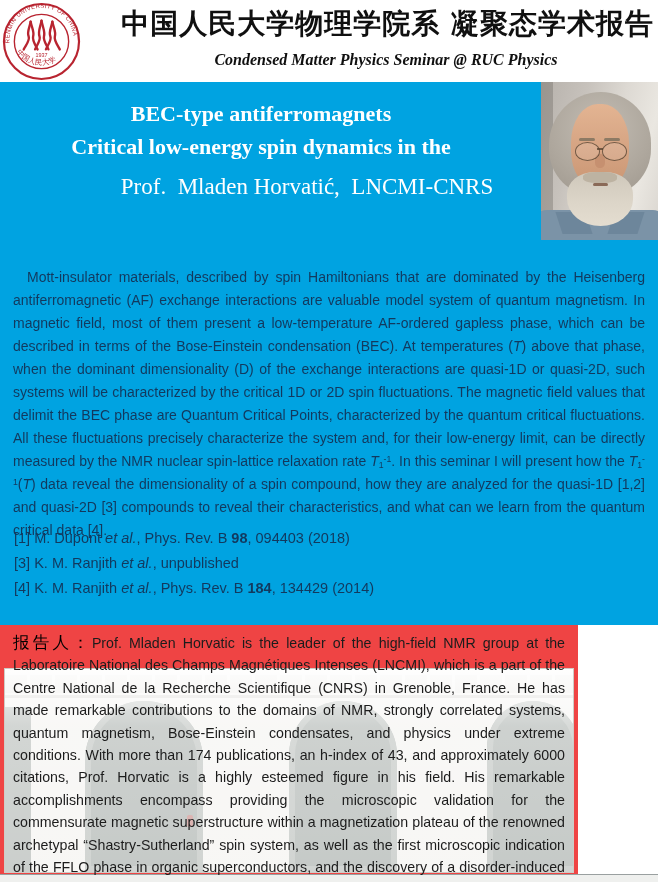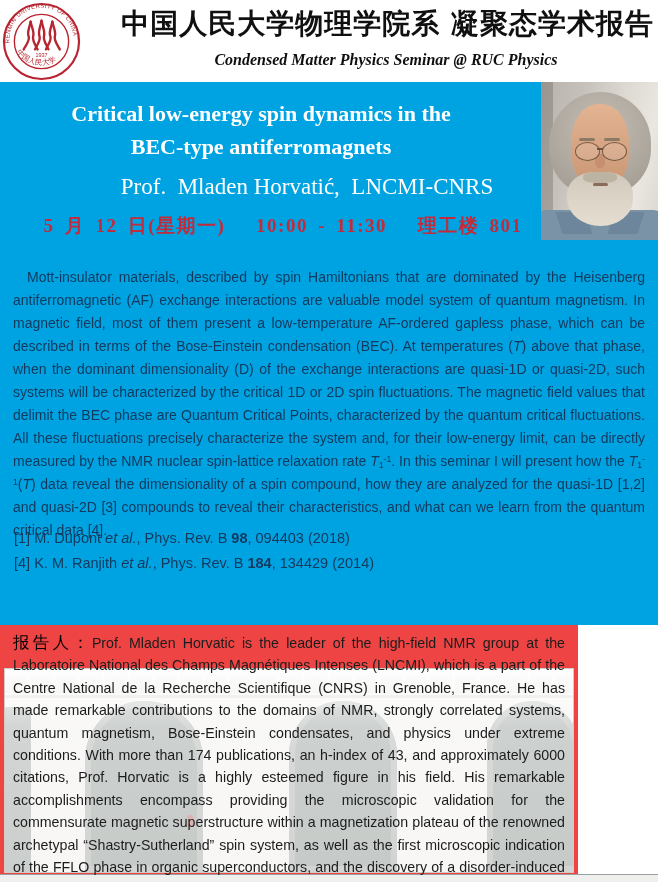--- a/index.html
+++ b/index.html
@@ -119,25 +119,24 @@
       </svg>
     </div>
     <div class="titles">
       <div class="title-cn">中国人民大学物理学院系  凝聚态学术报告</div>
       <div class="title-en">Condensed Matter Physics Seminar @ RUC Physics</div>
     </div>
   </div>
 
   <div class="banner">
     <div class="talk-title">
+      <div>BEC-type antiferromagnets</div>
       <div>Critical low-energy spin dynamics in the</div>
-      <div>BEC-type antiferromagnets</div>
     </div>
     <div class="speaker">Prof.  Mladen Horvatić,  LNCMI-CNRS</div>
-    <div class="datetime">5 月 12 日(星期一)   10:00 - 11:30   理工楼 801</div>
 
     <div class="photo">
       <div class="ph-bg"></div>
       <div class="ph-shadow"></div>
       <div class="ph-shirt"></div>
       <div class="ph-collar-l"></div>
       <div class="ph-collar-r"></div>
       <div class="ph-hair"></div>
       <div class="ph-face"></div>
       <div class="ph-brow-l"></div>
@@ -148,20 +147,21 @@
       <div class="ph-mouth"></div>
       <div class="ph-lens-l"></div>
       <div class="ph-lens-r"></div>
       <div class="ph-bridge"></div>
     </div>
 
     <div class="abstract"><span>Mott-insulator materials, described by spin Hamiltonians that are dominated by the Heisenberg antiferromagnetic (AF) exchange interactions are valuable model system of quantum magnetism. In magnetic field, most of them present a low-temperature AF-ordered gapless phase, which can be described in terms of the Bose-Einstein condensation (BEC). At temperatures (</span><span style="font-style: italic;">T</span><span>) above that phase, when the dominant dimensionality (D) of the exchange interactions are quasi-1D or quasi-2D, such systems will be characterized by the critical 1D or 2D spin fluctuations. The magnetic field values that delimit the BEC phase are Quantum Critical Points, characterized by the quantum critical fluctuations. All these fluctuations precisely characterize the system and, for their low-energy limit, can be directly measured by the NMR nuclear spin-lattice relaxation rate </span><span style="font-style: italic;">T</span><sub>1</sub><sup>-1</sup><span>. In this seminar I will present how the </span><span style="font-style: italic;">T</span><sub>1</sub><sup>-1</sup><span>(</span><span style="font-style: italic;">T</span><span>) data reveal the dimensionality of a spin compound, how they are analyzed for the quasi-1D [1,2] and quasi-2D [3] compounds to reveal their characteristics, and what can we learn from the quantum critical data [4].</span></div>
 
     <div class="refs">
       <div><span>[1] M. Dupont </span><span style="font-style: italic;">et al.</span><span>, Phys. Rev. B </span><span style="font-weight: bold;">98</span><span>, 094403 (2018)</span></div>
+      <div><span>[3] K. M. Ranjith </span><span style="font-style: italic;">et al.</span><span>, unpublished</span></div>
       <div><span>[4] K. M. Ranjith </span><span style="font-style: italic;">et al.</span><span>, Phys. Rev. B </span><span style="font-weight: bold;">184</span><span>, 134429 (2014)</span></div>
     </div>
   </div>
 
   <div class="bio-section">
     <div class="building-bg">
       <div class="bb-masonry"></div>
       <div class="bb-cornice"></div>
       <div class="bb-left-dark"></div>
       <div class="bb-arch bb-arch1"></div>

